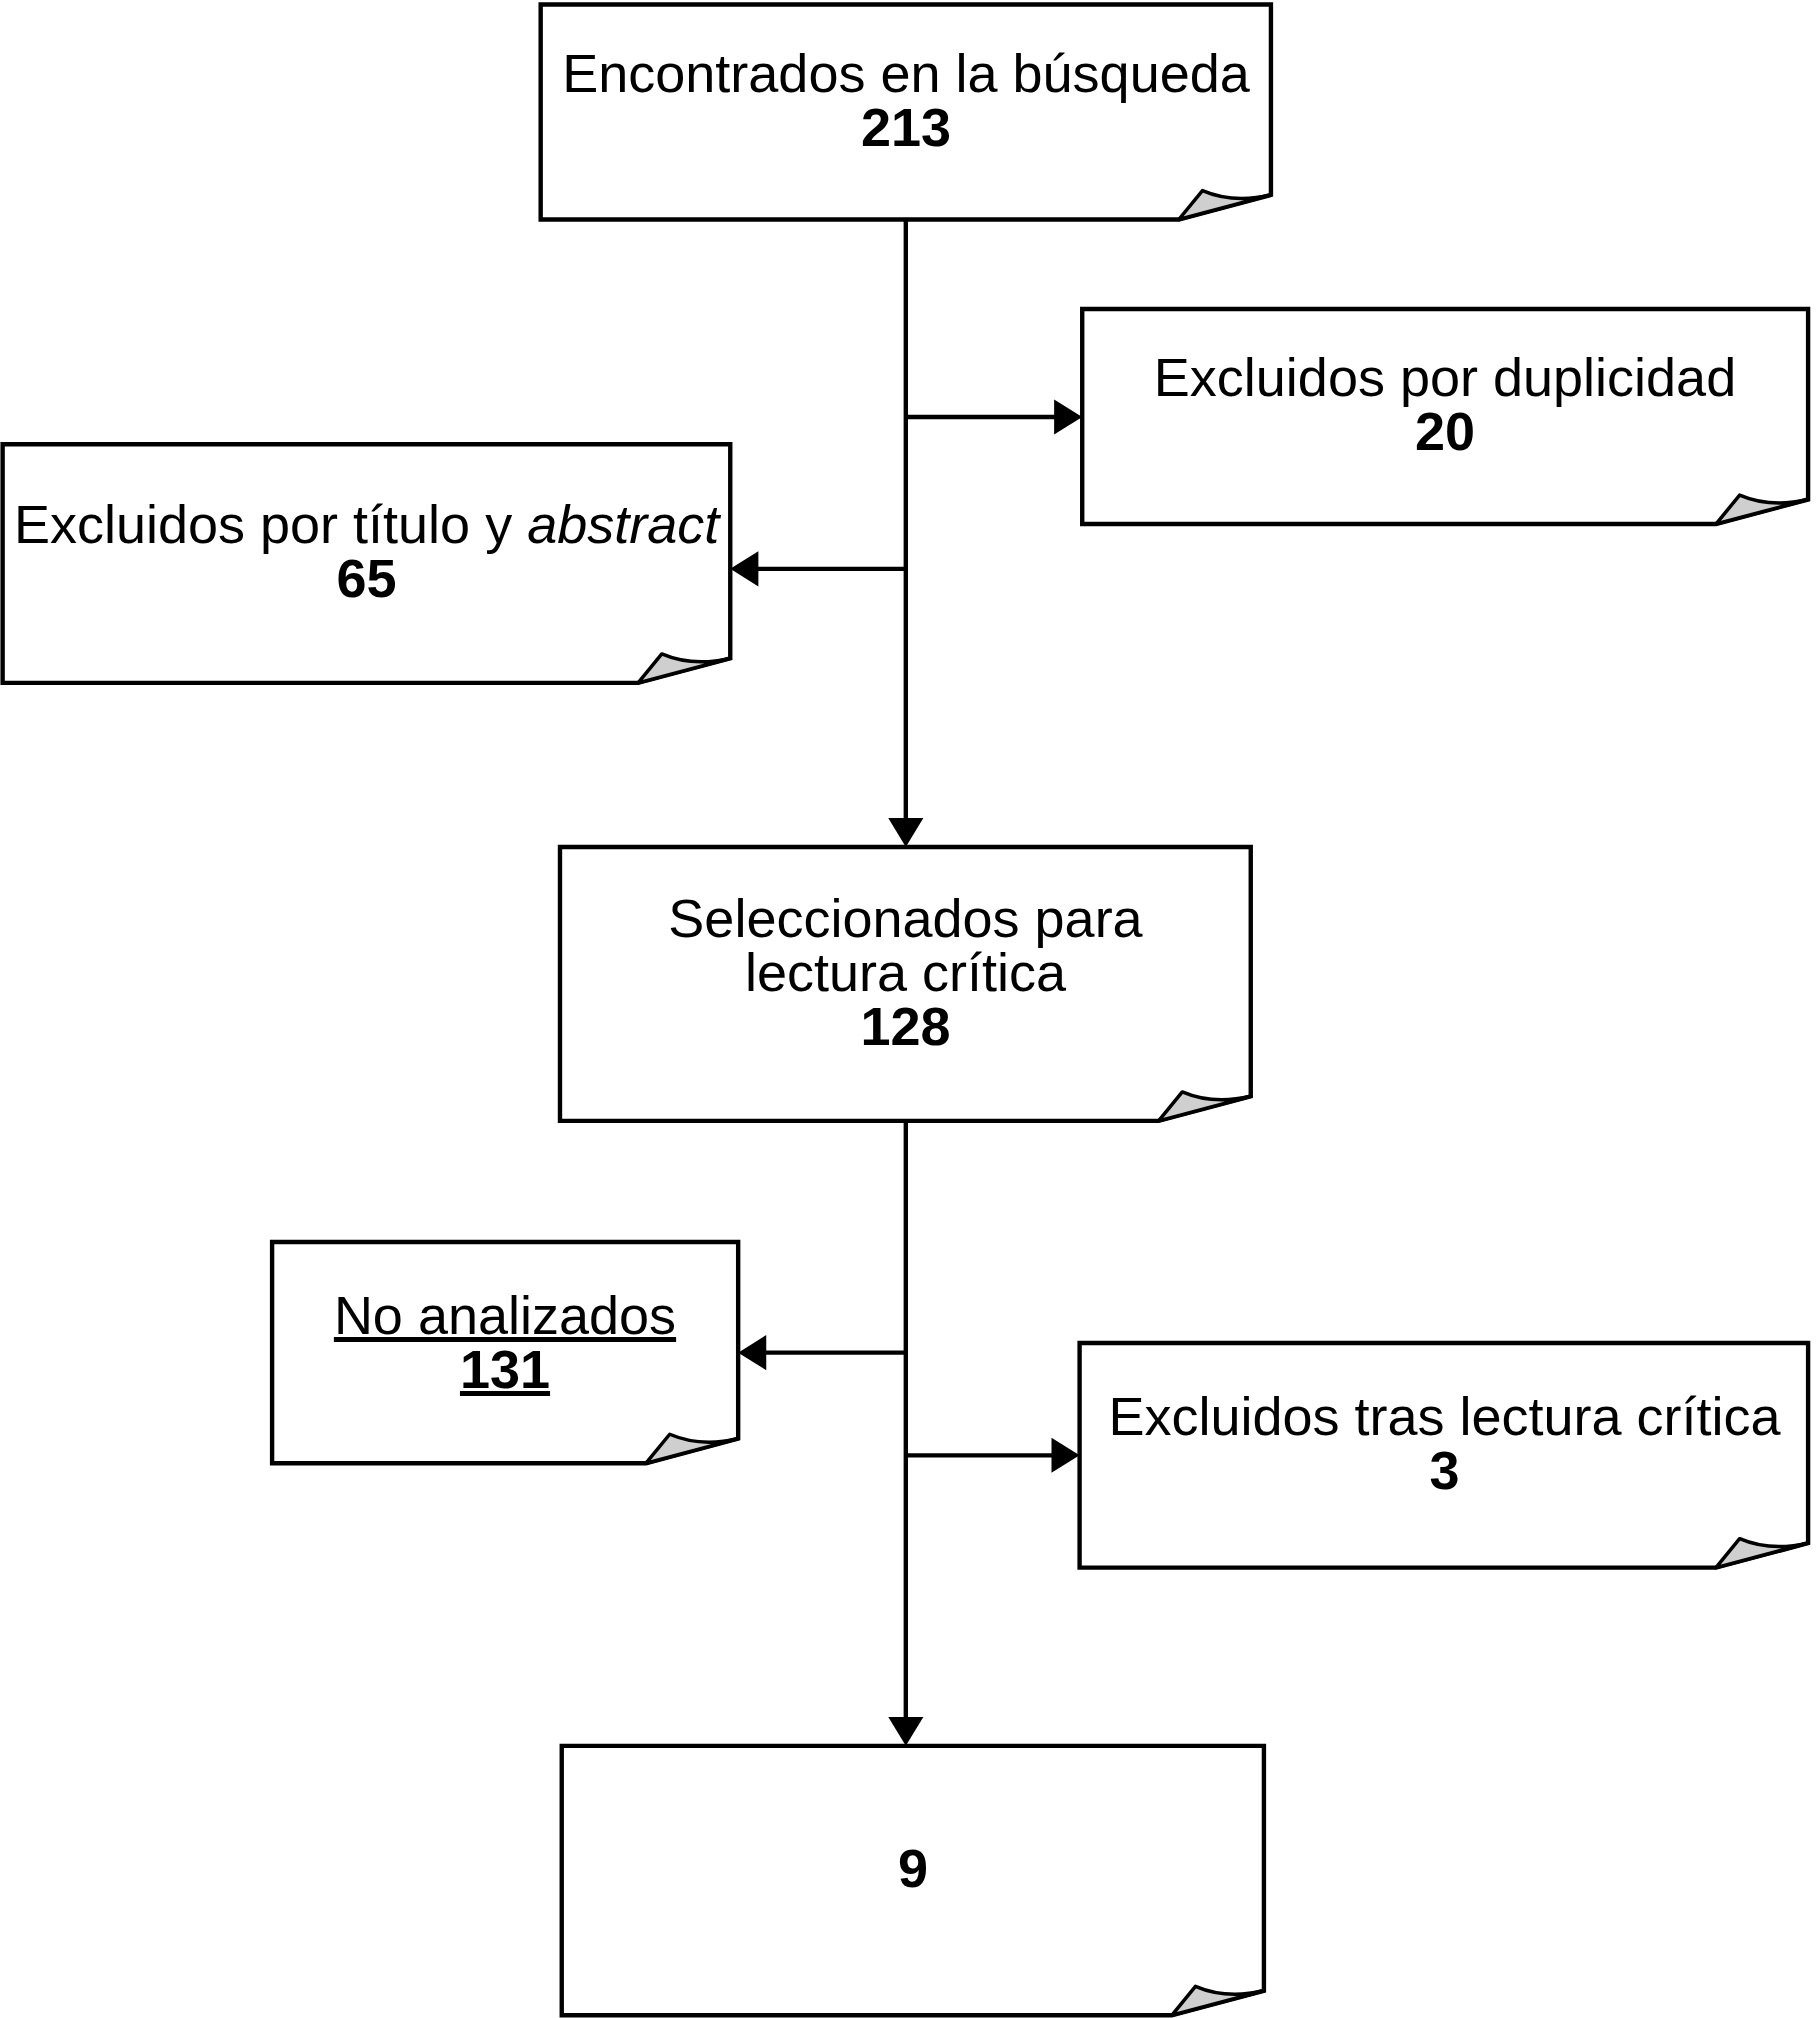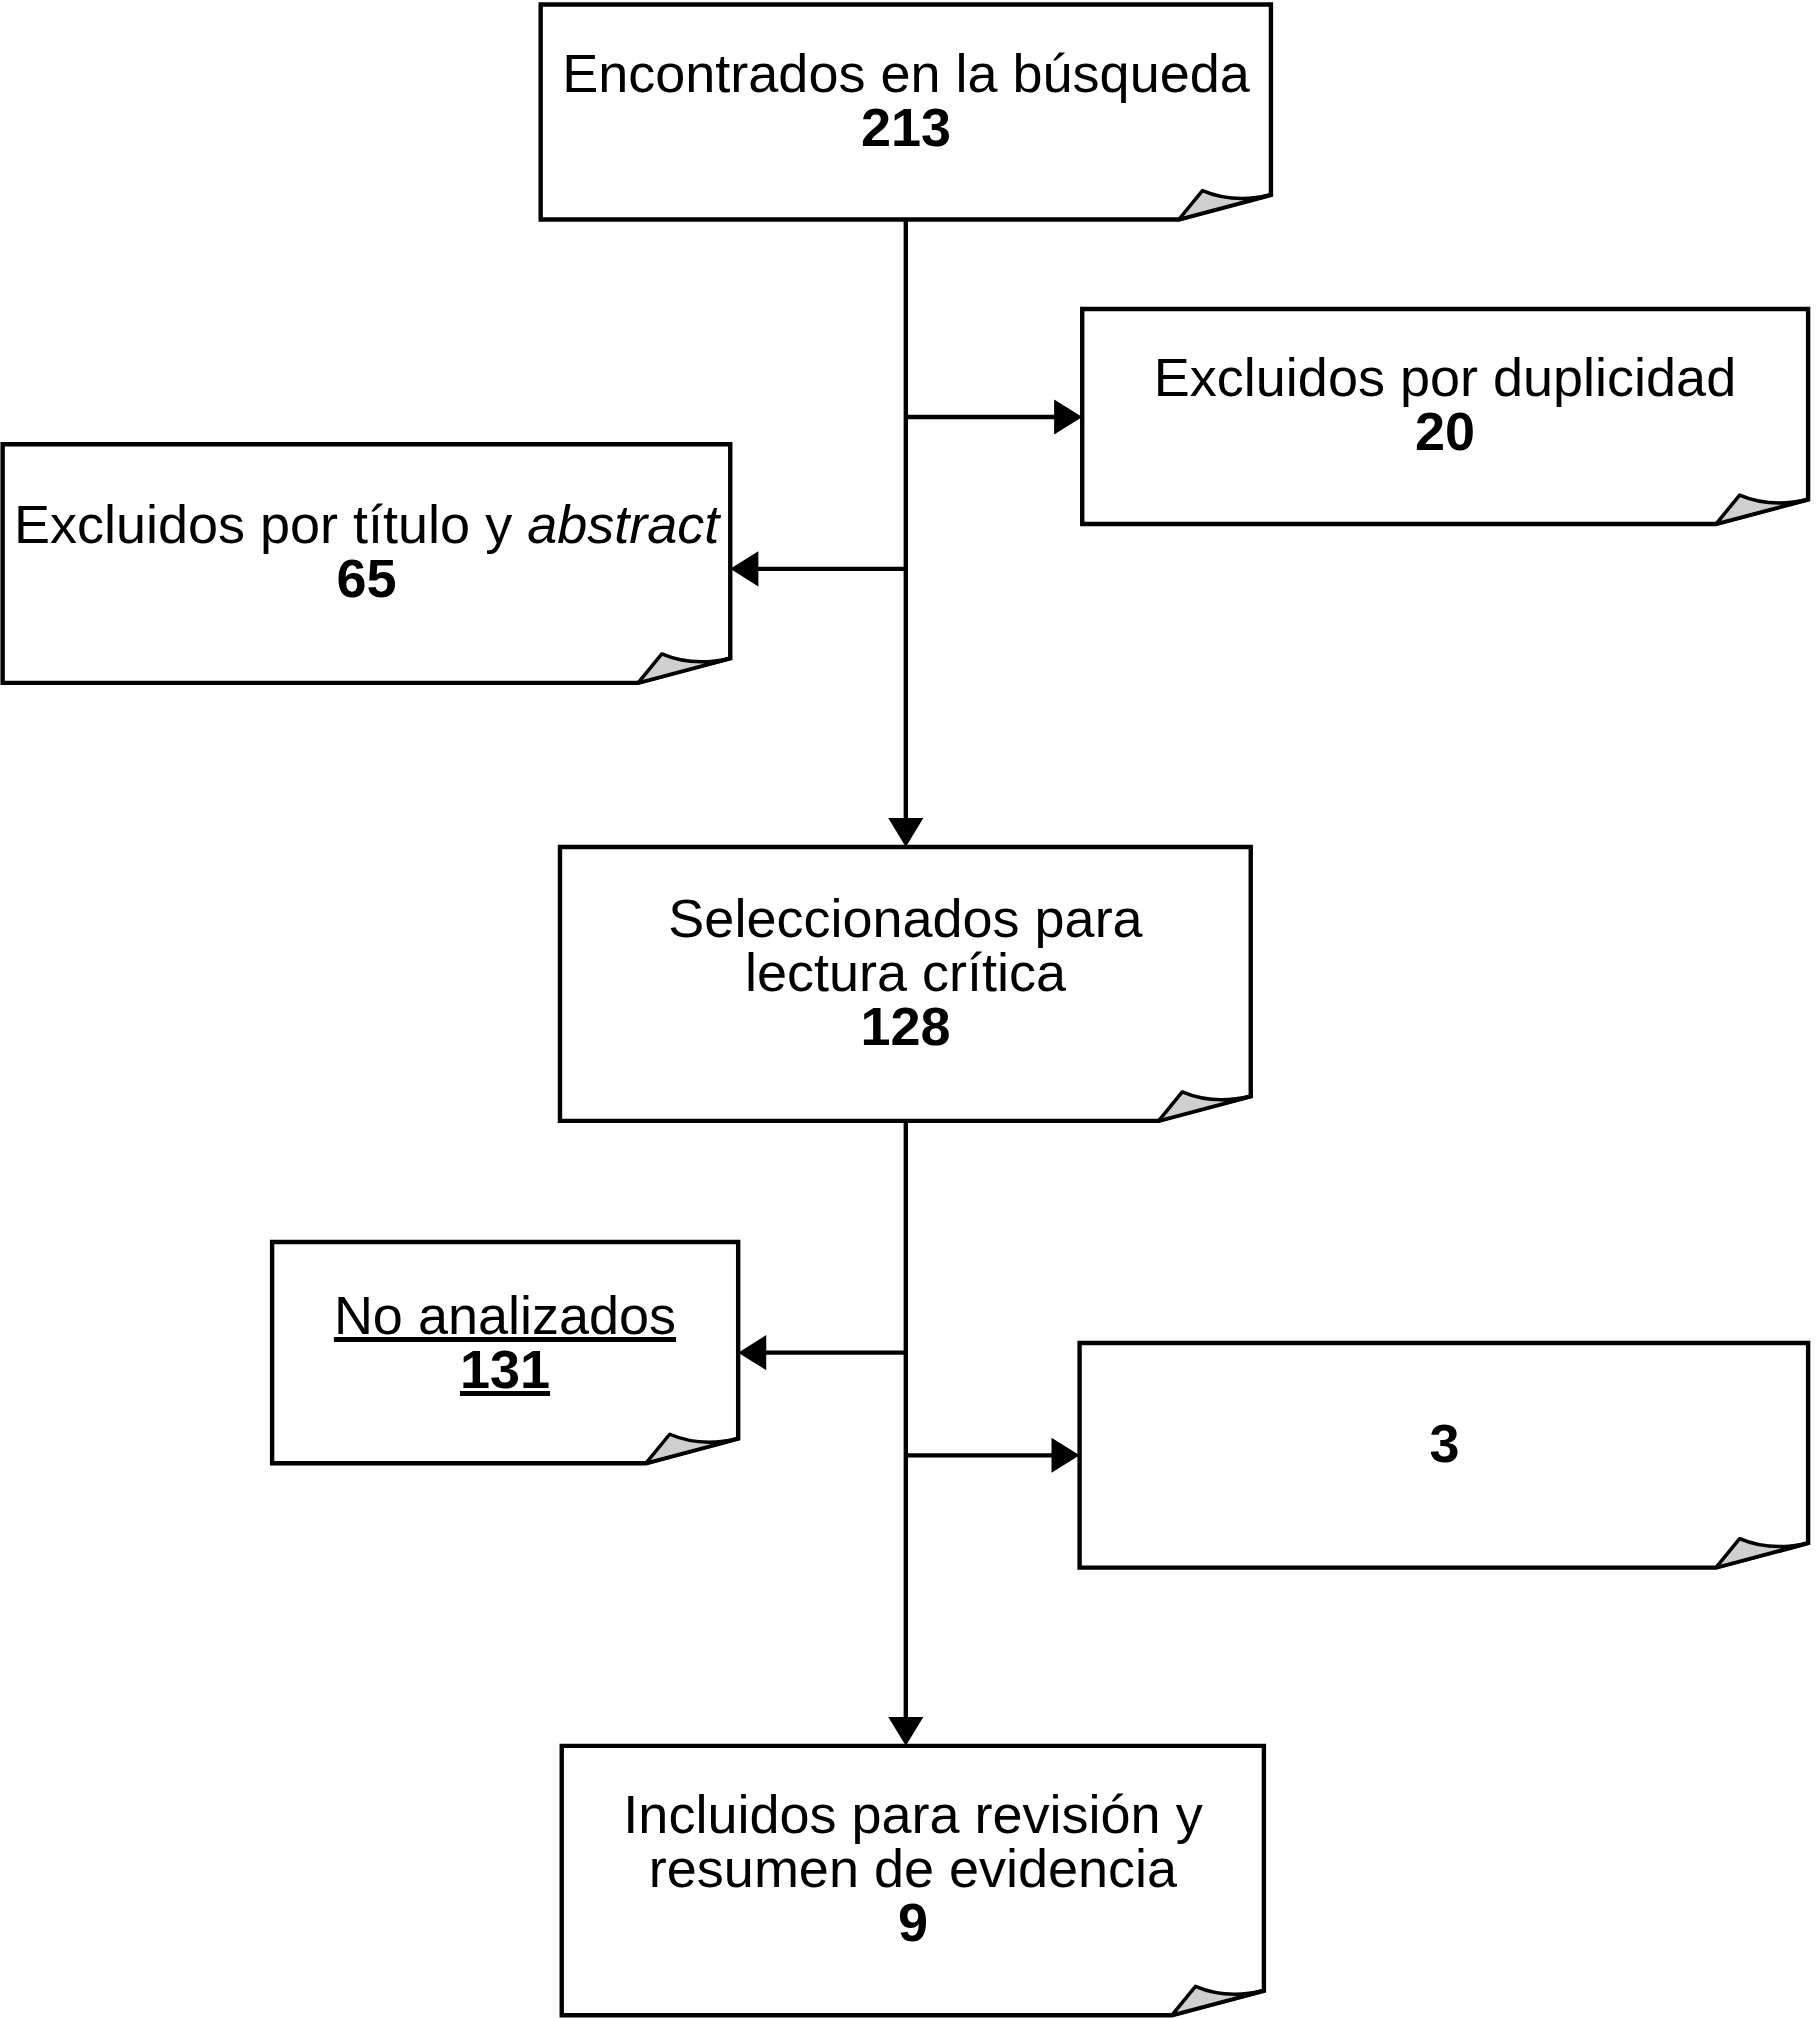--- a/index.html
+++ b/index.html
@@ -97,22 +97,22 @@
     <div class="box-label"><span>Seleccionados para lectura crítica</span></div>
     <div class="box-count">128</div>
   </div>
 
   <div class="box-text" style="left:272px; top:1244px; width:466px; height:221px;text-decoration:underline;">
     <div class="box-label"><span>No analizados</span></div>
     <div class="box-count">131</div>
   </div>
 
   <div class="box-text" style="left:1080px; top:1343px; width:729px; height:225px;">
+    <div class="box-label"><span>Excluidos tras lectura crítica</span></div>
     <div class="box-count">3</div>
   </div>
 
   <div class="box-text" style="left:562px; top:1746px; width:702px; height:269px; padding:0 48px 24.6px 48px;">
-    <div class="box-label"><span>Incluidos para revisión y resumen de evidencia</span></div>
     <div class="box-count">9</div>
   </div>
 
 </div>
 
 
 </body></html>

